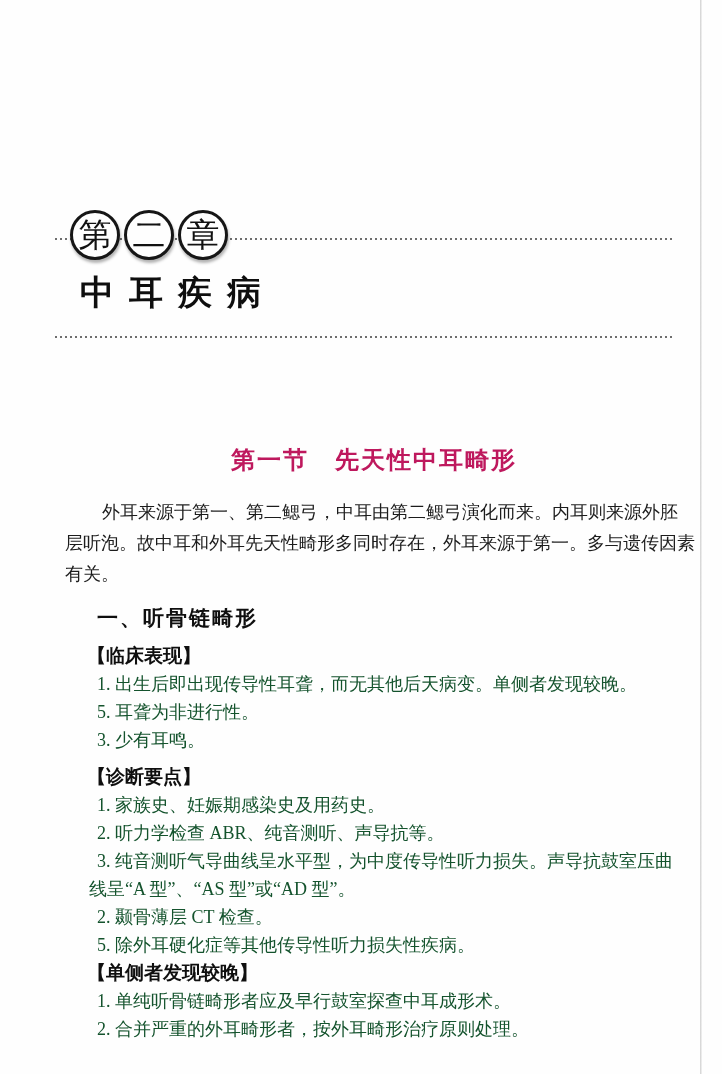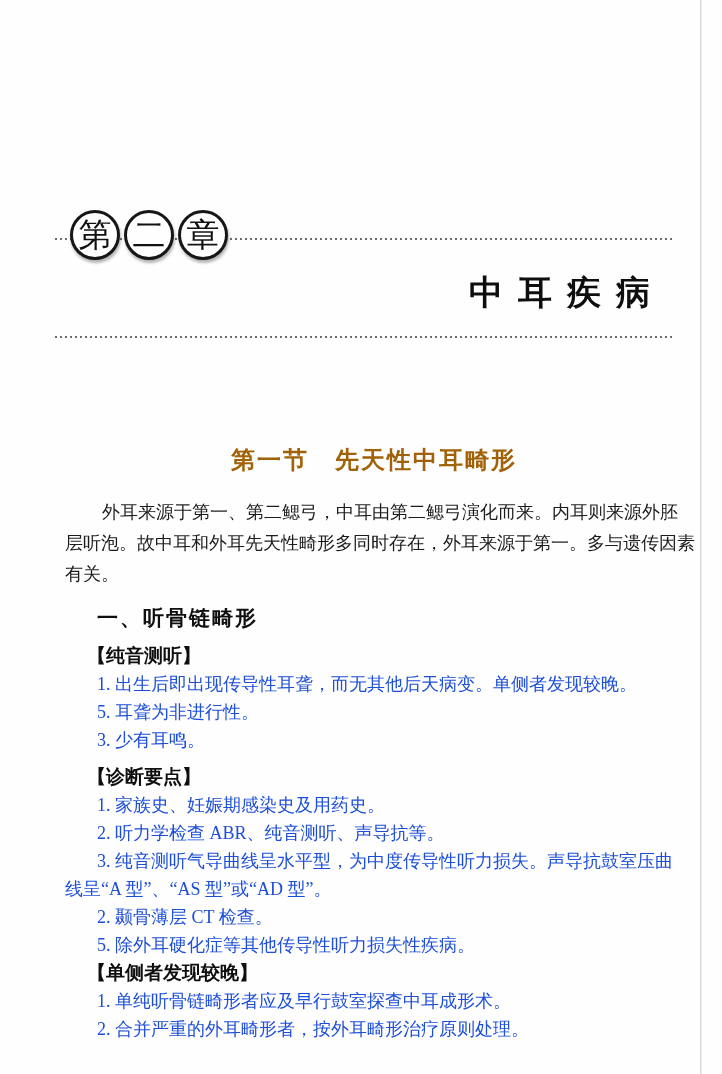--- a/index.html
+++ b/index.html
@@ -50,39 +50,39 @@
     font-size: 33px;
     line-height: 1;
     color: #111;
     box-shadow: 1px 3px 3px rgba(0,0,0,0.30);
     font-family: "Liberation Serif", "DejaVu Serif", serif;
   }
   .chapter-title {
     position: absolute;
     left: 65px; top: 270px;
     width: 600px;
-    text-align: right;
+    text-align: left;
     font-family: "Liberation Sans", "DejaVu Sans", sans-serif;
     font-weight: bold;
     font-size: 34px;
     letter-spacing: 15px;
     text-indent: 15px; 
     color: #0e0e0e;
     white-space: nowrap;
   }
   .section-title {
     position: absolute;
     left: 65px; top: 444px;
     width: 618px;
     text-align: center;
     font-family: Liberation Serif, serif;
     font-weight: bold;
     font-size: 24px;
     letter-spacing: 2px;
-    color: #a16207;
+    color: #be185d;
     white-space: nowrap;
   }
 
   .content {
     position: absolute;
     left: 65px; top: 497px;
     width: 620px;
   }
   .body-line {
     font-size: 18px;
@@ -112,23 +112,23 @@
     line-height: 28px;
     color: #0f0f0f;
     white-space: nowrap;
   }
   .block-header.no-gap { margin-top: 0; }
   .list-line {
     padding-left: 32px;
     font-size: 18px;
     line-height: 28px;
     white-space: nowrap;
-    color: #1d4ed8;
+    color: #14532d;
   }
-  .list-line.continuation { padding-left: 0; }
+  .list-line.continuation { padding-left: 0; margin-left: 24px; }
 
   .page-number {
     position: absolute;
     left: 65px; top: 1041px;
     width: 618px;
     text-align: center;
     font-size: 17px;
     line-height: 24px;
     color: #1c1c1c;
     margin-top: 35px;
@@ -160,21 +160,21 @@
   <div class="section-title">第一节　先天性中耳畸形</div>
 
   <div class="content">
 
     <div class="body-line indent">外耳来源于第一、第二鳃弓，中耳由第二鳃弓演化而来。内耳则来源外胚</div>
     <div class="body-line">层听泡。故中耳和外耳先天性畸形多同时存在，外耳来源于第一。多与遗传因素</div>
     <div class="body-line">有关。</div>
 
     <div class="subsection-heading">一、听骨链畸形</div>
 
-    <div class="block-header">【纯音测听】</div>
+    <div class="block-header">【临床表现】</div>
     <div class="list-line">1. 出生后即出现传导性耳聋，而无其他后天病变。单侧者发现较晚。</div>
     <div class="list-line">5. 耳聋为非进行性。</div>
     <div class="list-line">3. 少有耳鸣。</div>
 
     <div class="block-header">【诊断要点】</div>
     <div class="list-line">1. 家族史、妊娠期感染史及用药史。</div>
     <div class="list-line">2. 听力学检查 ABR、纯音测听、声导抗等。</div>
     <div class="list-line">3. 纯音测听气导曲线呈水平型，为中度传导性听力损失。声导抗鼓室压曲</div>
     <div class="list-line continuation">线呈“A 型”、“AS 型”或“AD 型”。</div>
     <div class="list-line">2. 颞骨薄层 CT 检查。</div>

